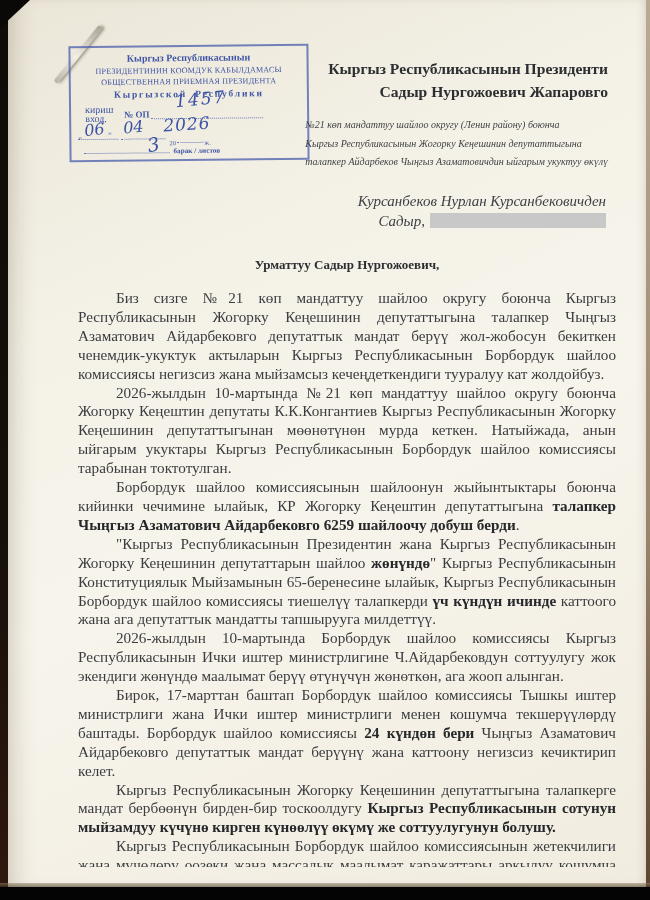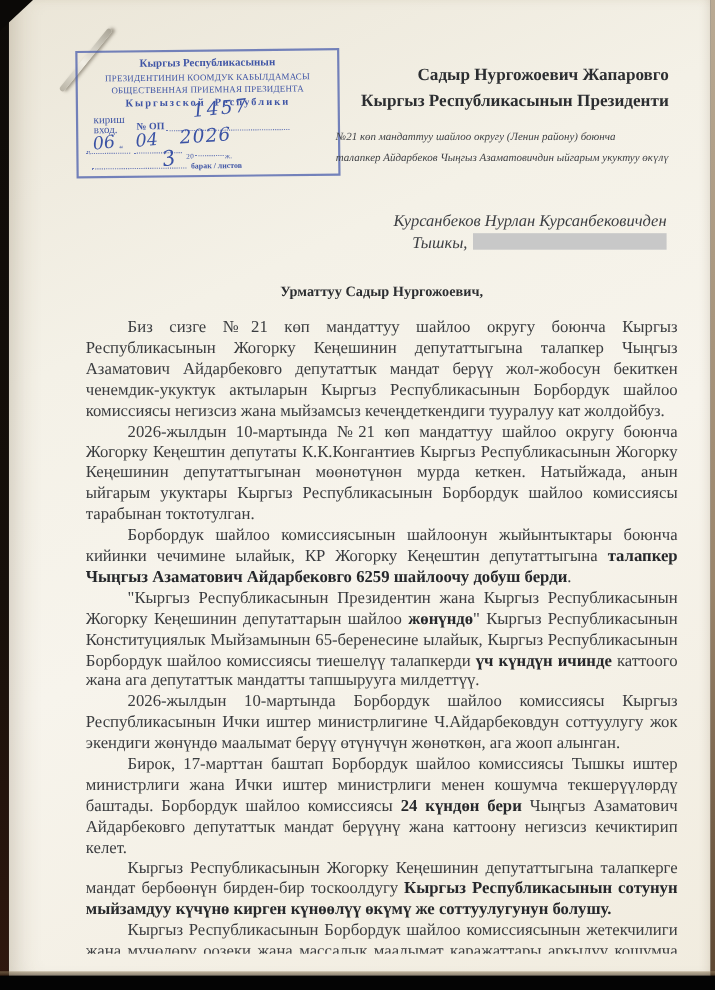--- a/index.html
+++ b/index.html
@@ -103,33 +103,34 @@
       <div class="st-abs year-printed">
         <span>20</span><span class="dots-mini"></span><span>ж.</span>
       </div>
 
       <div class="st-abs hw hw-sheets">3</div>
       <div class="st-abs sheets-dots"></div>
       <div class="st-abs sheets-label">барак / листов</div>
     </div>
 
     <div class="recipient">
+      <div>Кыргыз Республикасынын Президенти</div>
       <div>Садыр Нургожоевич Жапаровго</div>
-      <div>Кыргыз Республикасынын Президенти</div>
     </div>
 
     <div class="subject">
       <div>№21 көп мандаттуу шайлоо округу (Ленин району) боюнча</div>
+      <div>Кыргыз Республикасынын Жогорку Кеңешинин депутаттыгына</div>
       <div>талапкер Айдарбеков Чыңгыз Азаматовичдин ыйгарым укуктуу өкүлү</div>
     </div>
 
     <div class="sender">
       <div>Курсанбеков Нурлан Курсанбековичден</div>
       <div>
-        <span>Тышкы,</span><span class="redact"></span>
+        <span>Садыр,</span><span class="redact"></span>
       </div>
     </div>
 
     <div class="greeting">Урматтуу Садыр Нургожоевич,</div>
 
     <div class="body txt">
       <p>Биз сизге №21 көп мандаттуу шайлоо округу боюнча Кыргыз Республикасынын Жогорку Кеңешинин депутаттыгына талапкер Чыңгыз Азаматович Айдарбековго депутаттык мандат берүү жол-жобосун бекиткен ченемдик-укуктук актыларын Кыргыз Республикасынын Борбордук шайлоо комиссиясы негизсиз жана мыйзамсыз кечеңдеткендиги тууралуу кат жолдойбуз.</p>
       <p>2026-жылдын 10-мартында №21 көп мандаттуу шайлоо округу боюнча Жогорку Кеңештин депутаты К.К.Конгантиев Кыргыз Республикасынын Жогорку Кеңешинин депутаттыгынан мөөнөтүнөн мурда кеткен. Натыйжада, анын ыйгарым укуктары Кыргыз Республикасынын Борбордук шайлоо комиссиясы тарабынан токтотулган.</p>
       <p><span>Борбордук шайлоо комиссиясынын шайлоонун жыйынтыктары боюнча кийинки чечимине ылайык, КР Жогорку Кеңештин депутаттыгына </span><b>талапкер Чыңгыз Азаматович Айдарбековго 6259 шайлоочу добуш берди</b><span>.</span></p>
       <p><span>"Кыргыз Республикасынын Президентин жана Кыргыз Республикасынын Жогорку Кеңешинин депутаттарын шайлоо </span><b>жөнүндө</b><span>" Кыргыз Республикасынын Конституциялык Мыйзамынын 65-беренесине ылайык, Кыргыз Республикасынын Борбордук шайлоо комиссиясы тиешелүү талапкерди </span><b>үч күндүн ичинде</b><span> каттоого жана ага депутаттык мандатты тапшырууга милдеттүү.</span></p>

